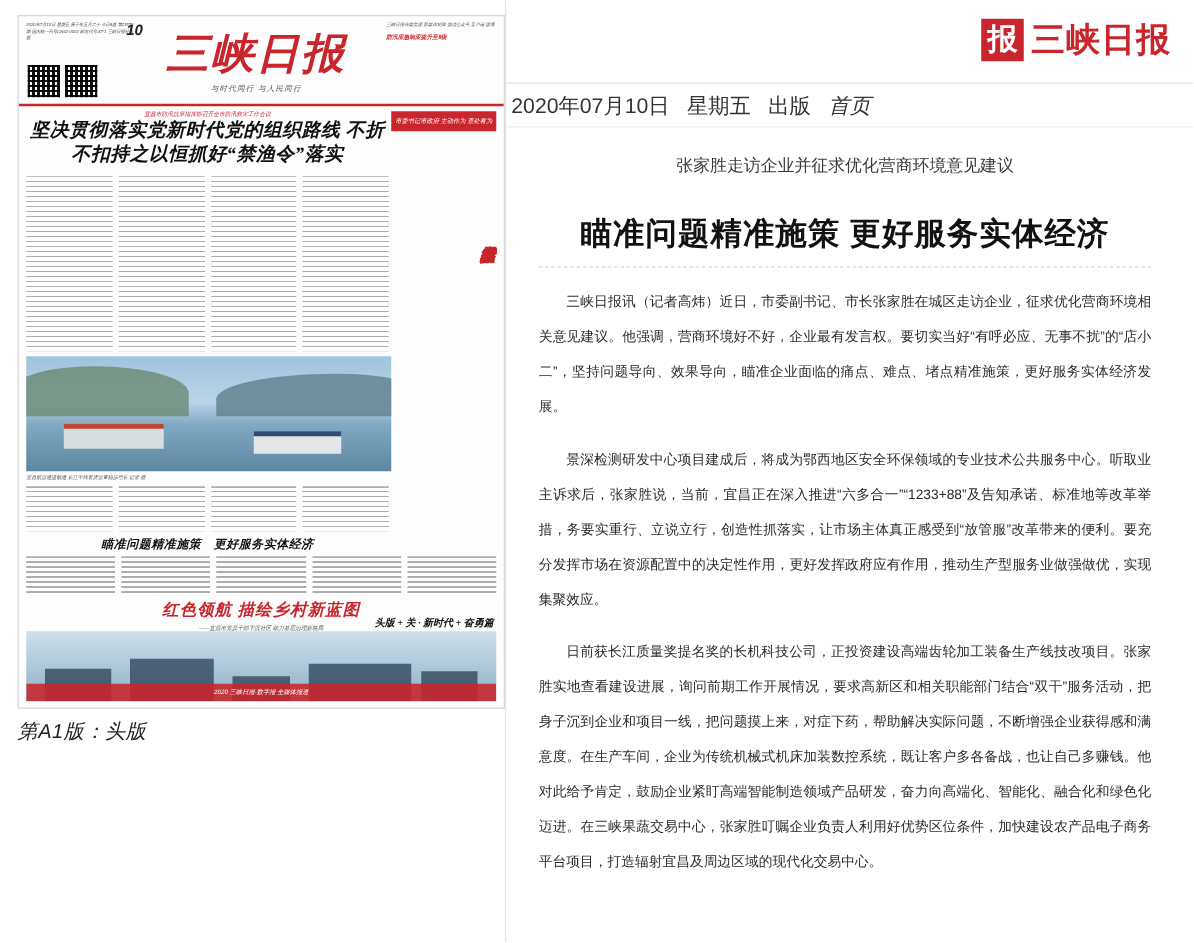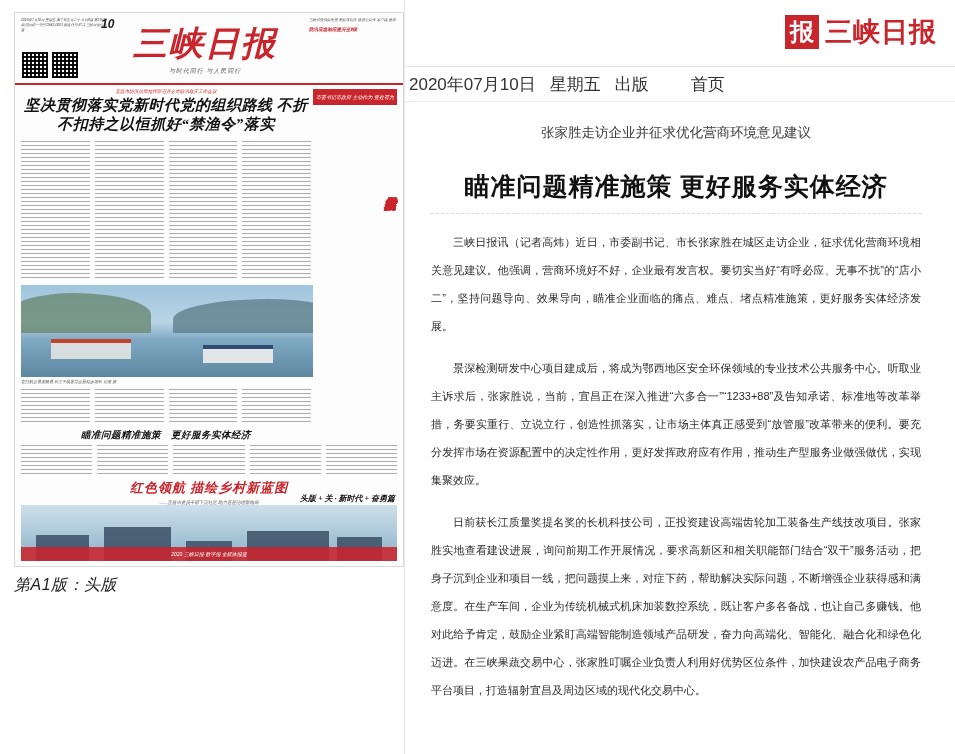--- a/index.html
+++ b/index.html
@@ -382,23 +382,23 @@
     align-items: center;
     padding-left: 4px;
     gap: 14px;
     font-size: 17px;
     color: #333;
   }
   .meta-bar .date,
   .meta-bar .weekday,
   .meta-bar .edition { color: #333; }
   .meta-bar .home {
-    margin-left: 28px;
     color: #333;
     cursor: pointer;
+    font-style: italic;
   }
   .article {
     padding: 22px 34px 10px 26px;
   }
   .art-kicker {
     text-align: center;
     font-size: 13.5px;
     color: #3a3a3a;
     margin-bottom: 28px;
   }

